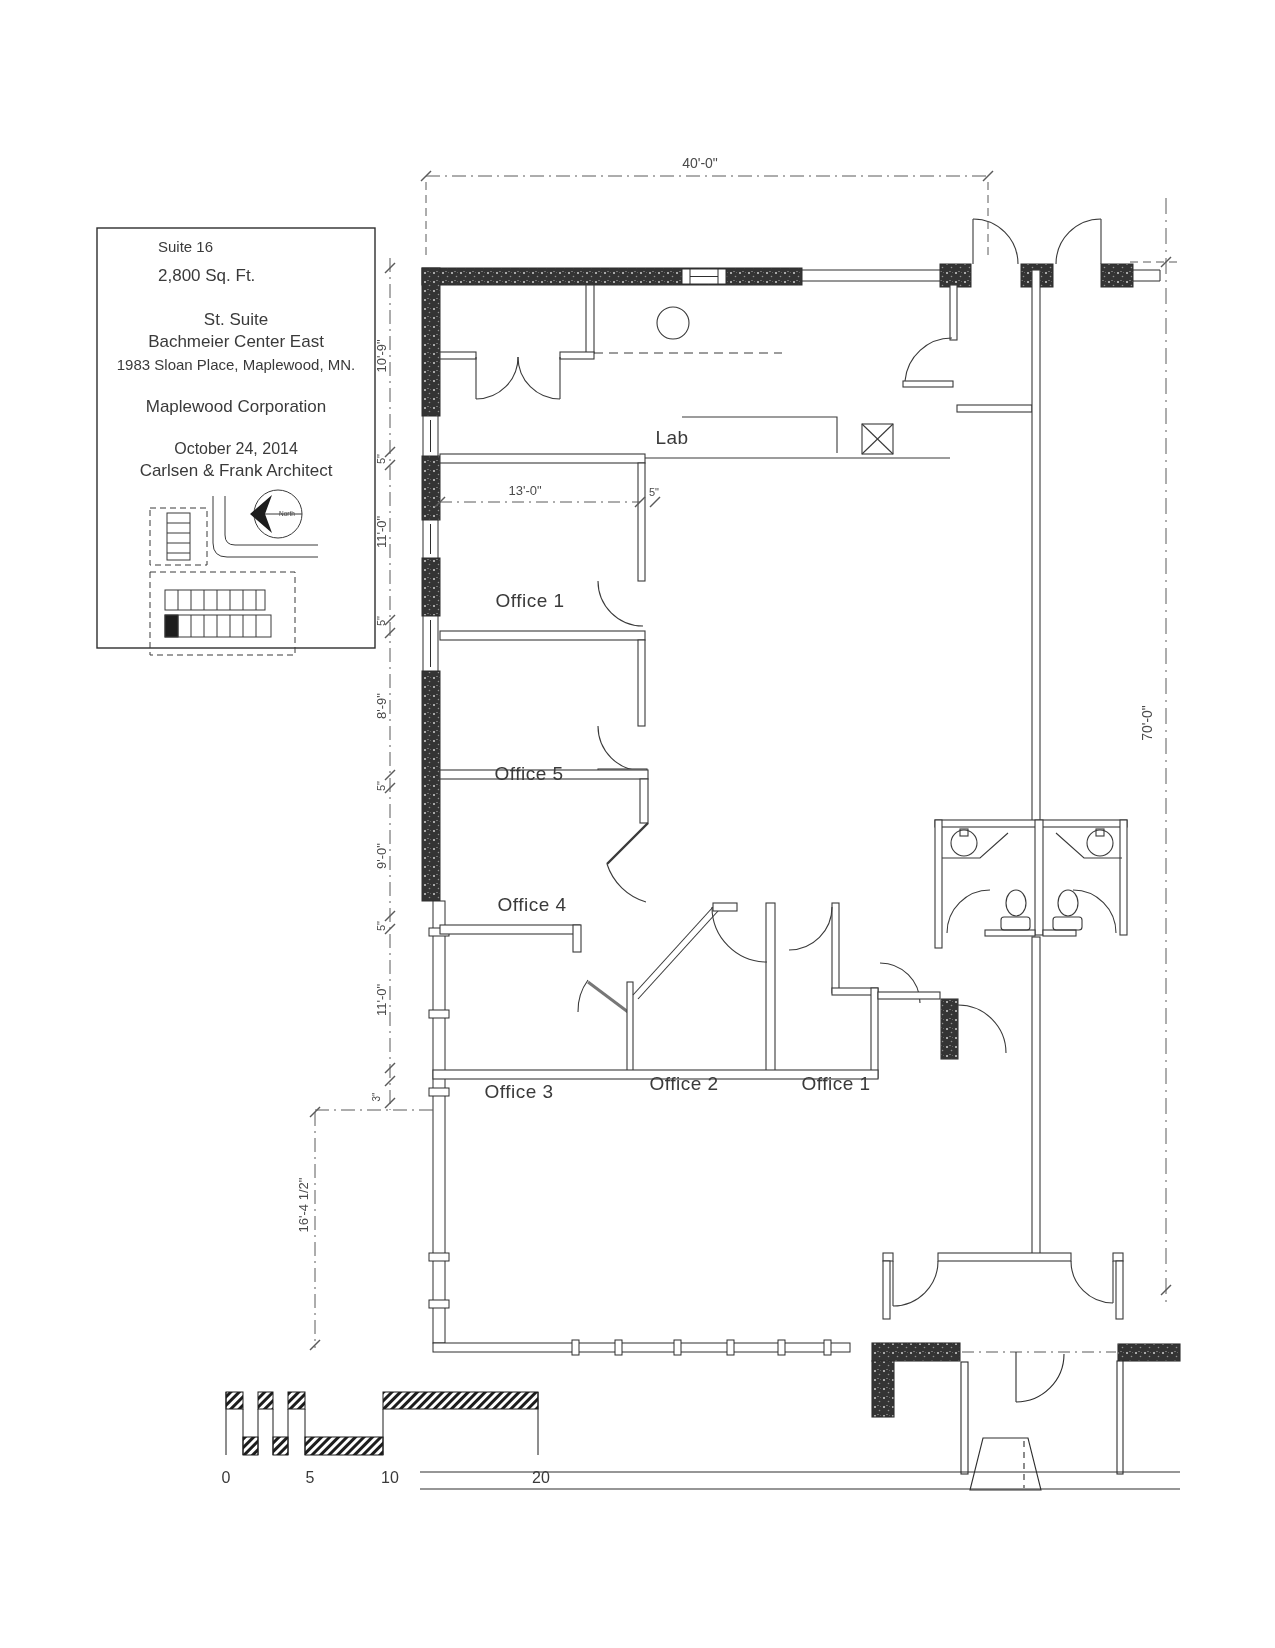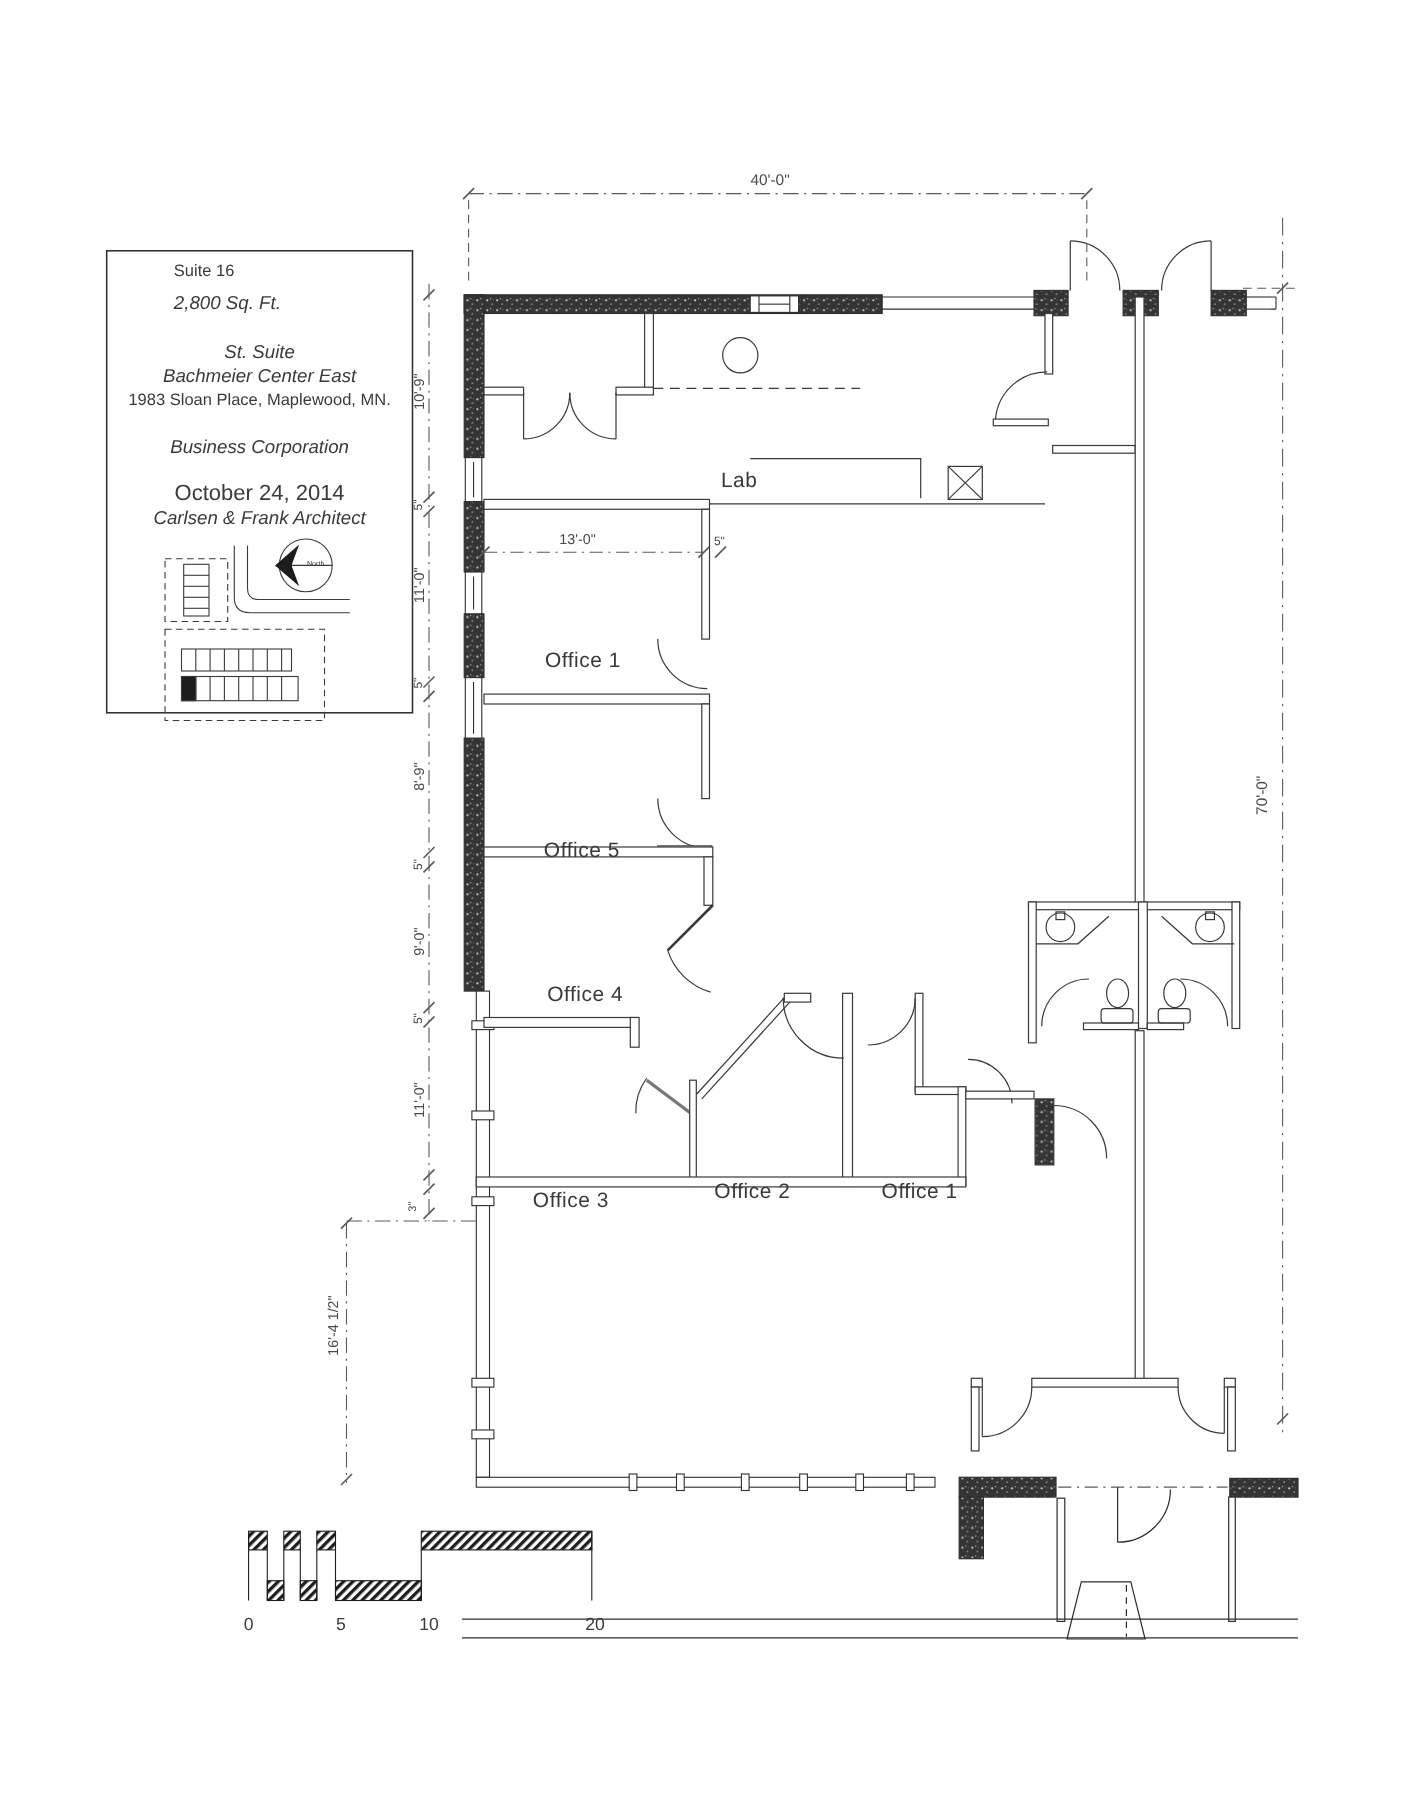--- a/index.html
+++ b/index.html
@@ -9,22 +9,22 @@
   }
   .sheet svg{position:absolute;left:0;top:0;}
   .lbl{position:absolute;white-space:nowrap;transform:translate(-50%,-50%);color:#3a3a3a;}
   .lbl.left{transform:translate(0,-50%);margin-left:40px;}
   .lbl.vert{transform:translate(-50%,-50%) rotate(-90deg);}
   .room{font-size:19px;letter-spacing:.5px;margin-top:48px;}
   .dim{font-size:13px;color:#4a4a4a;}
   .dim.small{font-size:11px;}
   .dim.tiny{font-size:10px;}
   .tb1{font-size:15px;}
-  .tb2{font-size:17px;font-style:italic;}
-  .tb3{font-size:20px;}
+  .tb2{font-size:17px;}
+  .tb3{font-size:16px;}
   .scale-num{font-size:16px;}
   .north-lbl{font-size:6.5px;}
 </style>
 </head>
 <body>
 
 <div class="sheet">
 
 <svg width="1275" height="1648" viewBox="0 0 1275 1648">
   <defs>
@@ -342,21 +342,21 @@
       <rect x="165" y="615" width="13" height="22" fill="#1d1d1d"></rect>
     </g>
   </g>
 </svg>
 
   <div class="lbl left tb1" style="left:118px;top:246px">Suite 16</div>
   <div class="lbl left tb2" style="left:118px;top:276px">2,800 Sq. Ft.</div>
   <div class="lbl tb2" style="left:236px;top:320px">St. Suite</div>
   <div class="lbl tb2" style="left:236px;top:342px">Bachmeier Center East</div>
   <div class="lbl tb1" style="left:236px;top:364px">1983 Sloan Place, Maplewood, MN.</div>
-  <div class="lbl tb2" style="left:236px;top:407px">Business Corporation</div>
+  <div class="lbl tb2" style="left:236px;top:407px">Maplewood Corporation</div>
   <div class="lbl tb3" style="left:236px;top:449px">October 24, 2014</div>
   <div class="lbl tb2" style="left:236px;top:471px">Carlsen &amp; Frank Architect</div>
   <div class="lbl north-lbl" style="left:287px;top:513px">North</div>
 
   <div class="lbl room" style="left:672px;top:390px">Lab</div>
   <div class="lbl room" style="left:530px;top:553px">Office 1</div>
   <div class="lbl room" style="left:529px;top:726px">Office 5</div>
   <div class="lbl room" style="left:532px;top:857px">Office 4</div>
   <div class="lbl room" style="left:519px;top:1044px">Office 3</div>
   <div class="lbl room" style="left:684px;top:1036px">Office 2</div>

